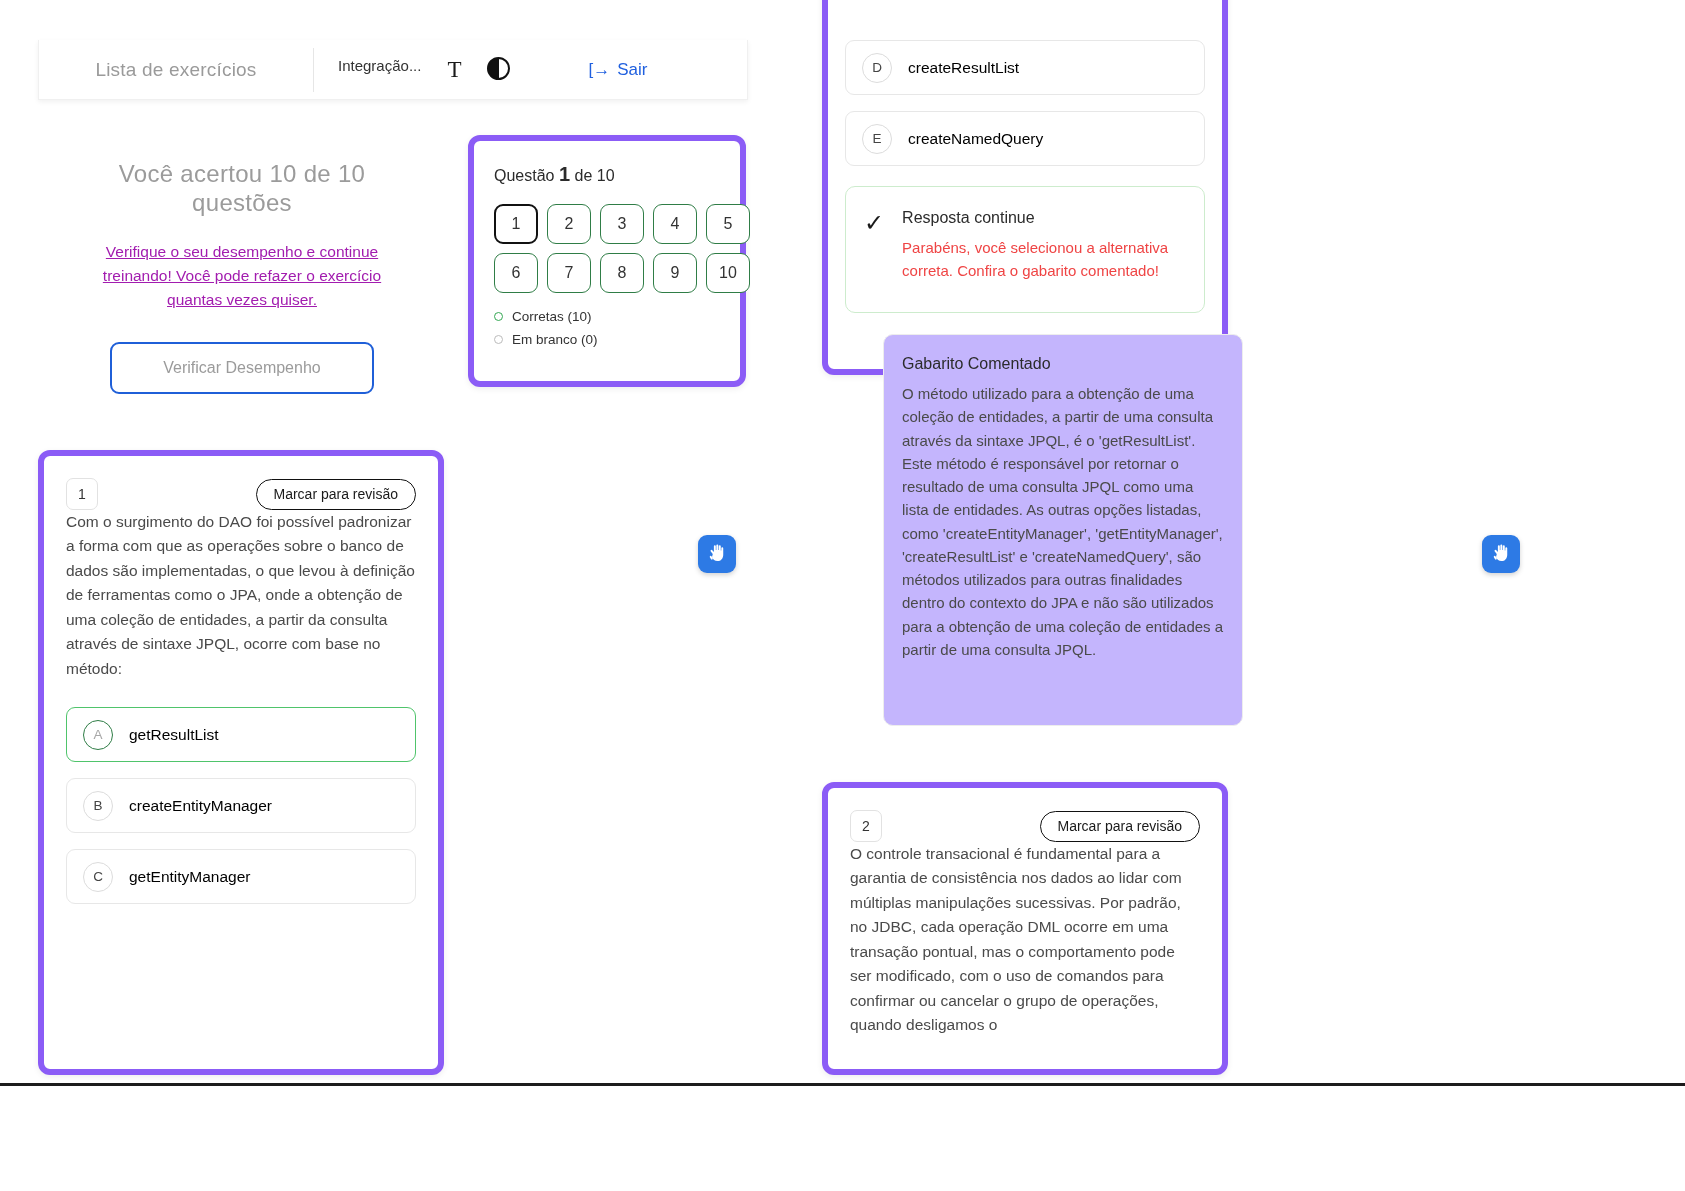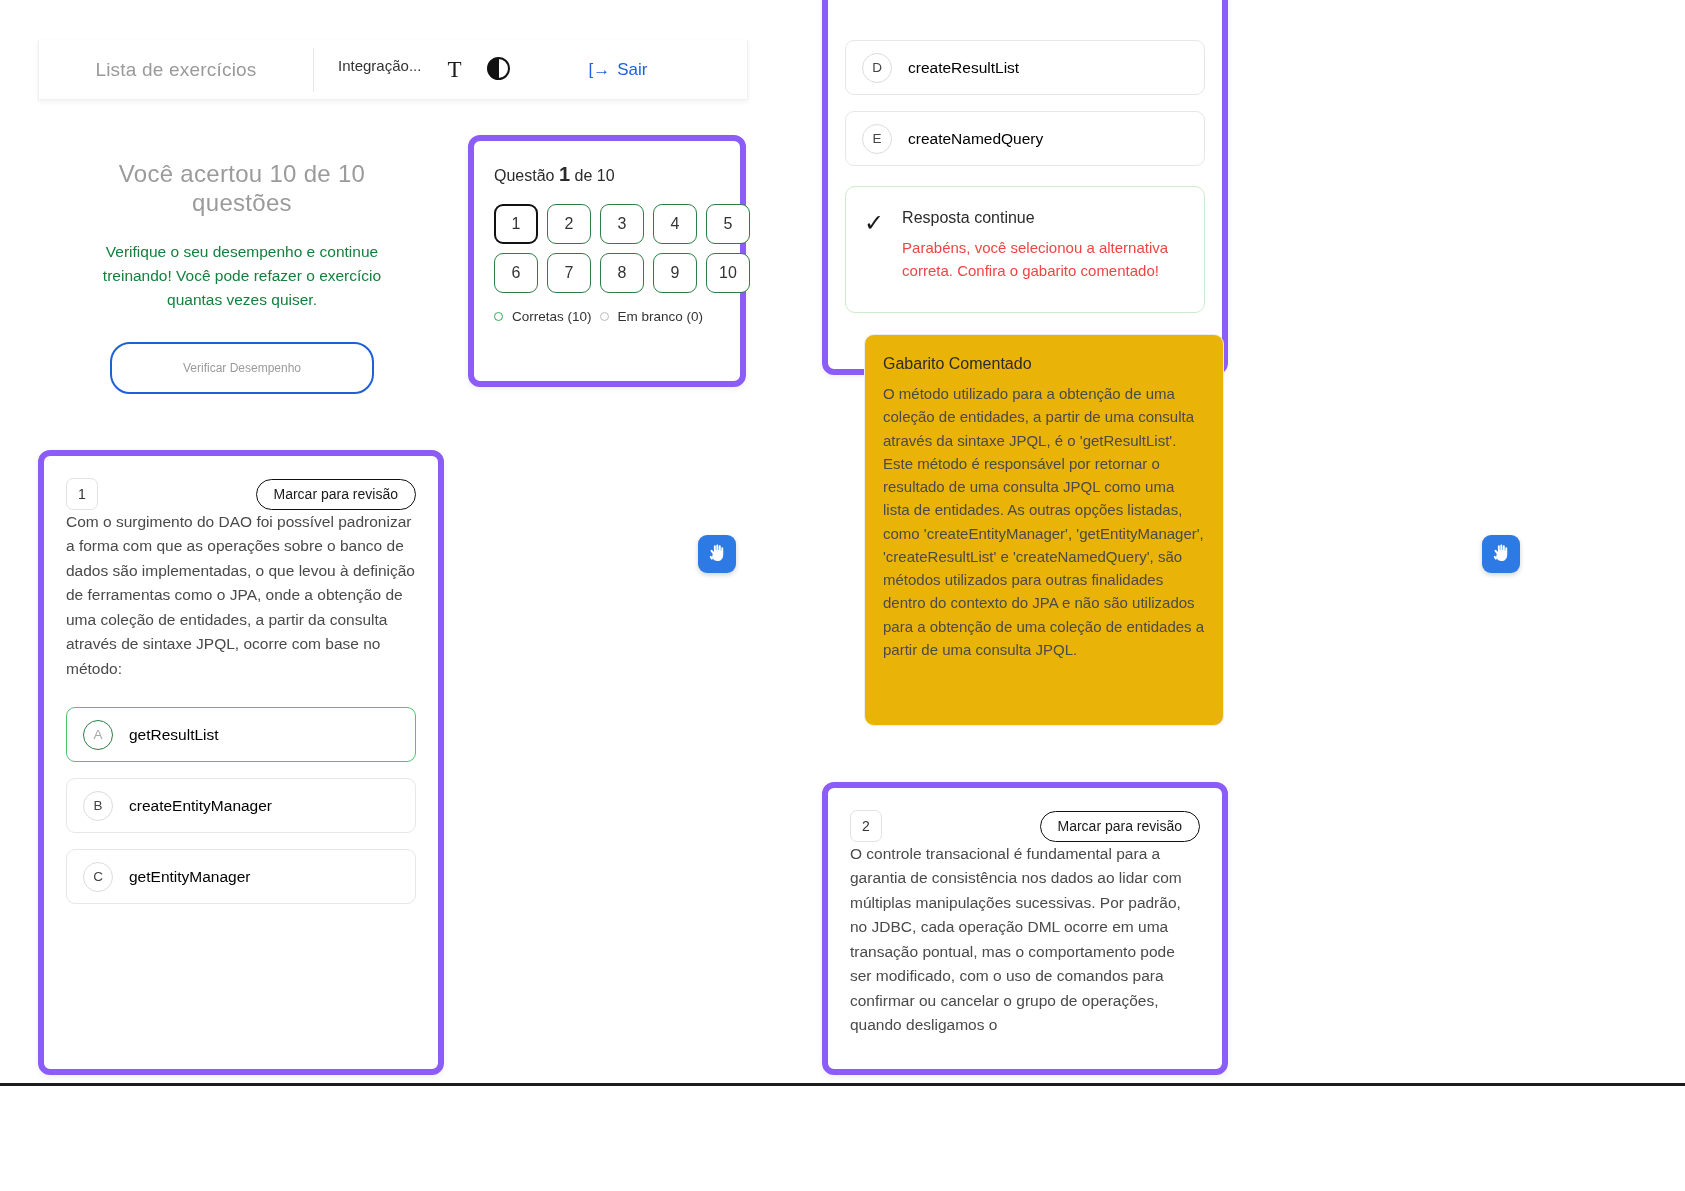--- a/index.html
+++ b/index.html
@@ -33,40 +33,40 @@
   .hdr-item { font-size:15px; color:#333; }
   .icon-T { font-size:23px; font-family:"Liberation Serif", serif; color:#1a1a1a; }
   .contrast-icon { width:23px; height:23px; border-radius:50%; border:2px solid #111;
                    background:linear-gradient(90deg,#111 0 50%, #fff 50% 100%); }
   #logout { display:flex; align-items:center; gap:7px; color:#2060df; font-size:17px; margin-left:52px; }
   .logout-glyph { font-size:17px; color:#2060df; }
 
   
   #perf { position:absolute; left:80px; top:160px; width:324px; text-align:center; }
   #perf-title { font-size:24px; color:#9b9b9b; line-height:1.2; font-weight:400; letter-spacing:.3px; }
-  #perf-sub { margin-top:22px; font-size:15.5px; color:#15803d; line-height:1.55; }
+  #perf-sub { margin-top:22px; font-size:15.5px; color:#a21caf; line-height:1.55;text-decoration:underline; }
   #perf-btn {
-    margin:30px auto 0; width:264px; height:52px; border:2px solid #1f5fd8; border-radius:20px;
-    background:#fff; color:#9b9b9b; font-size:12px; display:flex; align-items:center; justify-content:center;
+    margin:30px auto 0; width:264px; height:52px; border:2px solid #1f5fd8; border-radius:9px;
+    background:#fff; color:#9b9b9b; font-size:16px; display:flex; align-items:center; justify-content:center;
     cursor:pointer;
   }
 
   
   #nav-card { position:absolute; left:468px; top:135px; width:278px; height:252px; border-radius:12px; }
   #nav-inner { padding:22px 20px 16px 20px; }
   #nav-title { font-size:16px; color:#2b2b2b; }
   #nav-title b { font-size:20px; font-weight:600; }
   #nav-grid { margin-top:18px; display:grid; grid-template-columns:repeat(5,44px); gap:9px; }
   .qbtn {
     width:44px; height:40px; border-radius:9px; border:1.6px solid #2f7d46;
     display:flex; align-items:center; justify-content:center;
     font-size:16px; color:#333; background:#fff; cursor:pointer;
   }
   .qbtn.current { border:2.6px solid #111; }
-  #nav-legend { margin-top:16px; display:flex; gap:8px; }
+  #nav-legend { margin-top:16px; display:flex; flex-direction:column; gap:8px; }
   .legend-row { display:flex; align-items:center; gap:9px; font-size:13.5px; color:#333; }
   .legend-dot { width:9px; height:9px; border-radius:50%; border:1.5px solid #bbb; background:#fff; }
   .legend-dot.green { border-color:#34a853; }
 
   
   #qcard1 { position:absolute; left:38px; top:450px; width:406px; height:625px; border-radius:12px; }
   .qcard-pad { padding:22px 22px 0 22px; }
   .qcard-top { display:flex; align-items:center; justify-content:space-between; }
   .qnum-box { width:32px; height:32px; border:1px solid #e2e2e2; border-radius:7px;
               display:flex; align-items:center; justify-content:center; font-size:14px; color:#333; }
@@ -83,22 +83,22 @@
   .opt-text { font-size:15.5px; color:#000000; }
   #rcard-top { position:absolute; left:822px; top:-380px; width:406px; height:755px; border-radius:12px; }
   #ropts { position:absolute; left:845px; top:40px; width:360px; display:flex; flex-direction:column; gap:16px; }
 
   #correct-box { position:absolute; left:845px; top:186px; width:360px; height:127px;
                  border:1.4px solid #cdeccd; border-radius:10px; background:#fff; display:flex; padding:22px 18px; gap:18px; }
   .check-glyph { font-size:24px; color:#1a1a1a; line-height:1; margin-top:2px; }
   #correct-title { font-size:16px; color:#2b2b2b; }
   #correct-body { margin-top:9px; font-size:15px; line-height:1.55; color:#ef4444; }
 
-  #gabarito-box { position:absolute; left:864px; top:334px; width:360px; height:392px;
-                  border:1px solid #ededed; border-radius:10px; background:#eab308; padding:20px 18px; }
+  #gabarito-box { position:absolute; left:883px; top:334px; width:360px; height:392px;
+                  border:1px solid #ededed; border-radius:10px; background:#c4b5fd; padding:20px 18px; }
   #gab-title { font-size:16px; color:#2b2b2b; }
   #gab-body { margin-top:9px; font-size:15px; line-height:1.55; color:#4a4a4a; }
 
   #qcard2 { position:absolute; left:822px; top:782px; width:406px; height:293px; border-radius:12px; }
 
   
   .vlibras {
     position:absolute; width:38px; height:38px; border-radius:9px; background:#2d7ae5;
     display:flex; align-items:center; justify-content:center; cursor:pointer;
     box-shadow:0 2px 5px rgba(0,0,0,.18);

